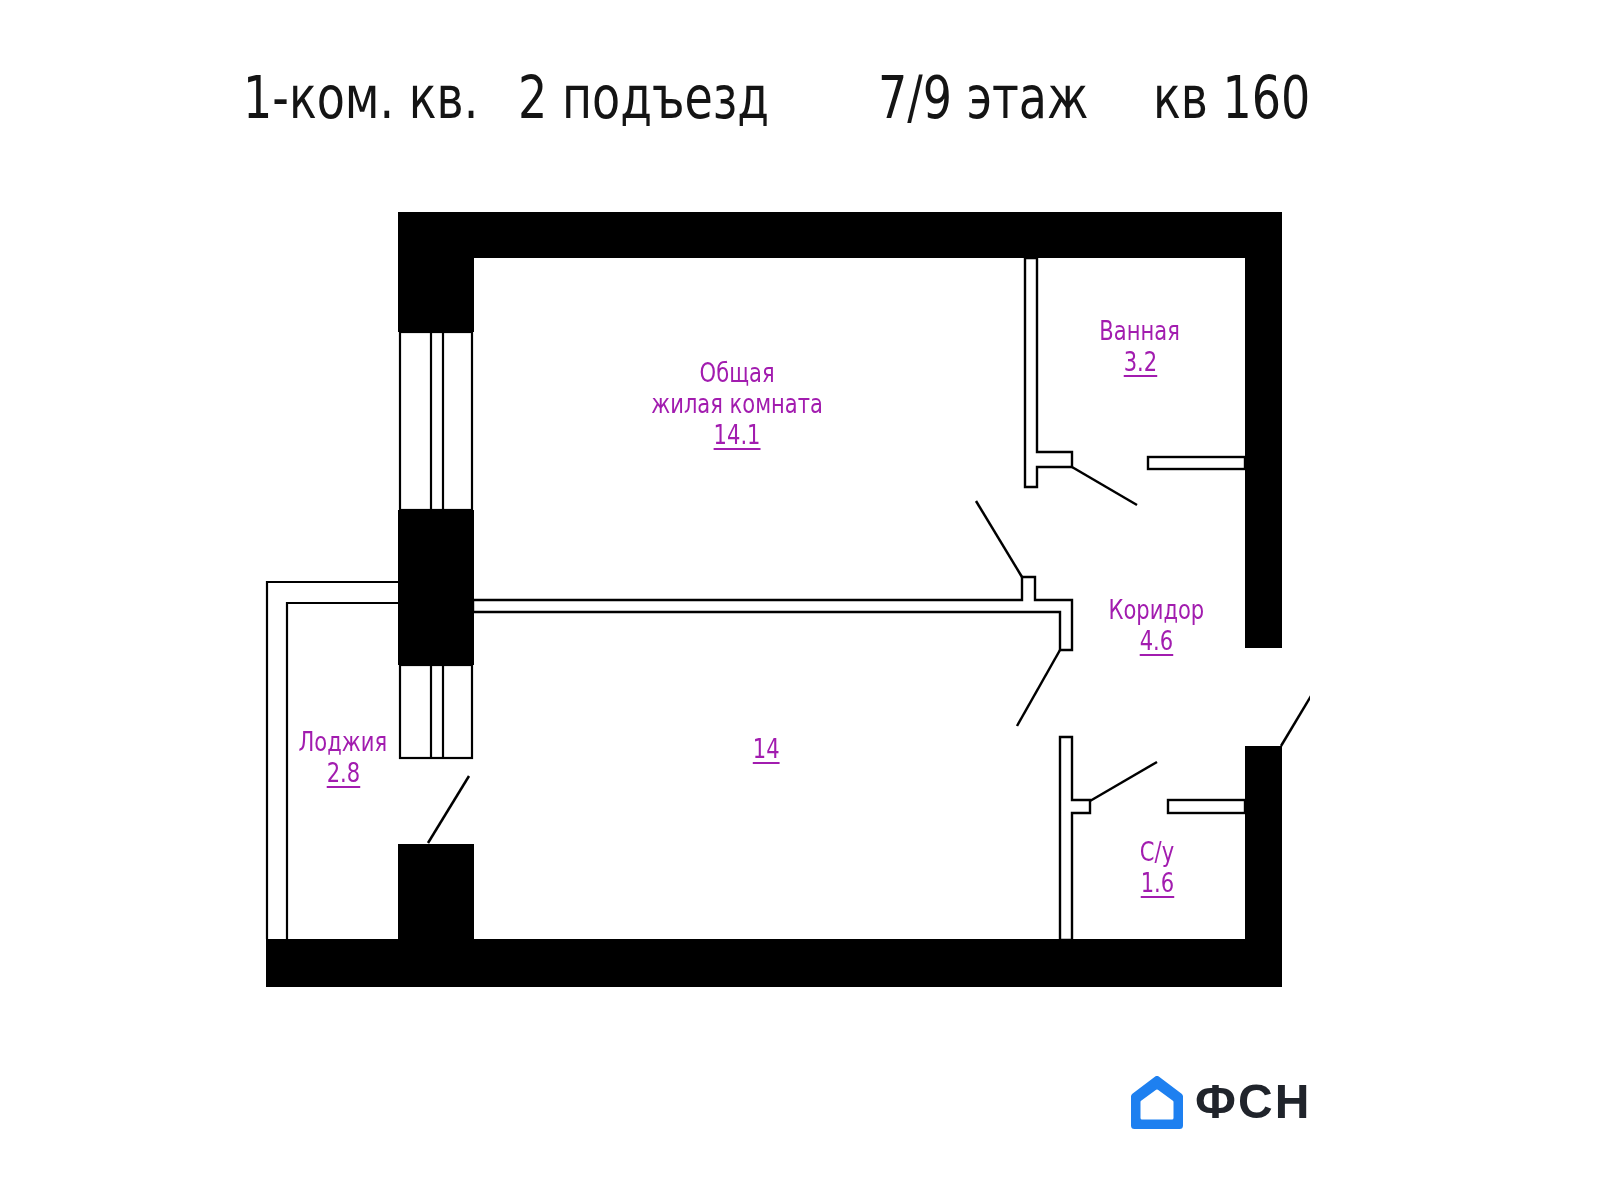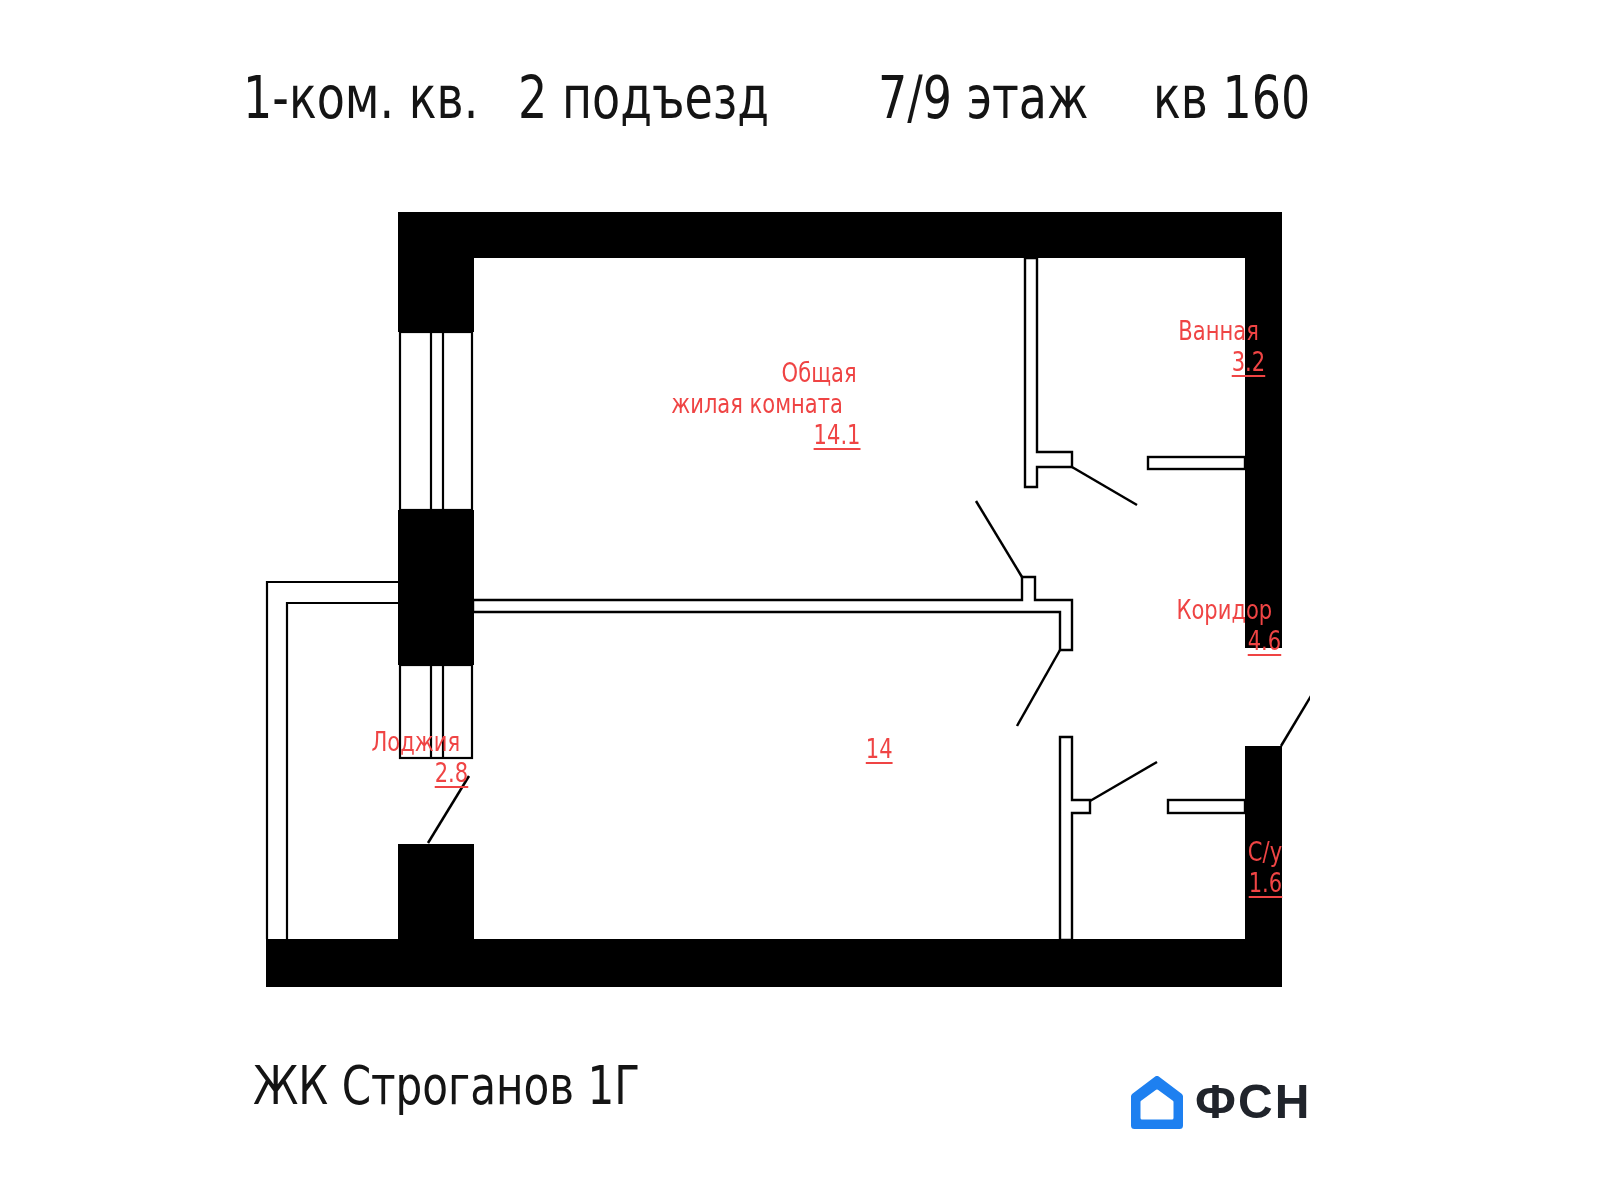--- a/index.html
+++ b/index.html
@@ -15,21 +15,21 @@
   .cond { display:inline-block; transform:scaleX(0.78); transform-origin:center top; white-space:nowrap; }
 
   .title-seg {
     position:absolute; top:68px; font-size:59px; line-height:60px;
     color:#141414; white-space:nowrap;
   }
   .title-seg .cond { transform-origin:left top; }
 
   .room-label {
     position:absolute; width:260px; margin-left:-130px;
-    text-align:right; font-size:27px; line-height:31px; color:#ef4444;
+    text-align:center; font-size:27px; line-height:31px; color:#a21caf;
   }
   .room-label .area {
     text-decoration:underline;
     text-decoration-thickness:2px;
     text-underline-offset:4px;
   }
 
   .footer-name {
     position:absolute; left:253px; top:1054px;
     font-size:54px; color:#141414; white-space:nowrap;
@@ -120,23 +120,20 @@
   <div class="room-label" style="left:343px; top:726px">
     <div><span class="cond">Лоджия</span></div>
     <div><span class="cond area">2.8</span></div>
   </div>
 
   <div class="room-label" style="left:1157px; top:836px">
     <div><span class="cond">С/у</span></div>
     <div><span class="cond area">1.6</span></div>
   </div>
 
-  <div class="footer-name">
-    <span class="cond">ЖК Строганов 1Г</span>
-  </div>
 
   <div class="logo">
     <svg class="logo-house" viewBox="0 0 52 53">
       <path d="M26,3.5 L48.5,20.5 L48.5,49.5 L3.5,49.5 L3.5,20.5 Z" fill="#1e80f0" stroke="#1e80f0" stroke-width="7" stroke-linejoin="round"></path>
       <path d="M26,15 L41,26 L41,42 L11,42 L11,26 Z" fill="#ffffff" stroke="#ffffff" stroke-width="3" stroke-linejoin="round"></path>
     </svg>
     <div class="logo-text">ФСН</div>
   </div>
 
 </div>

